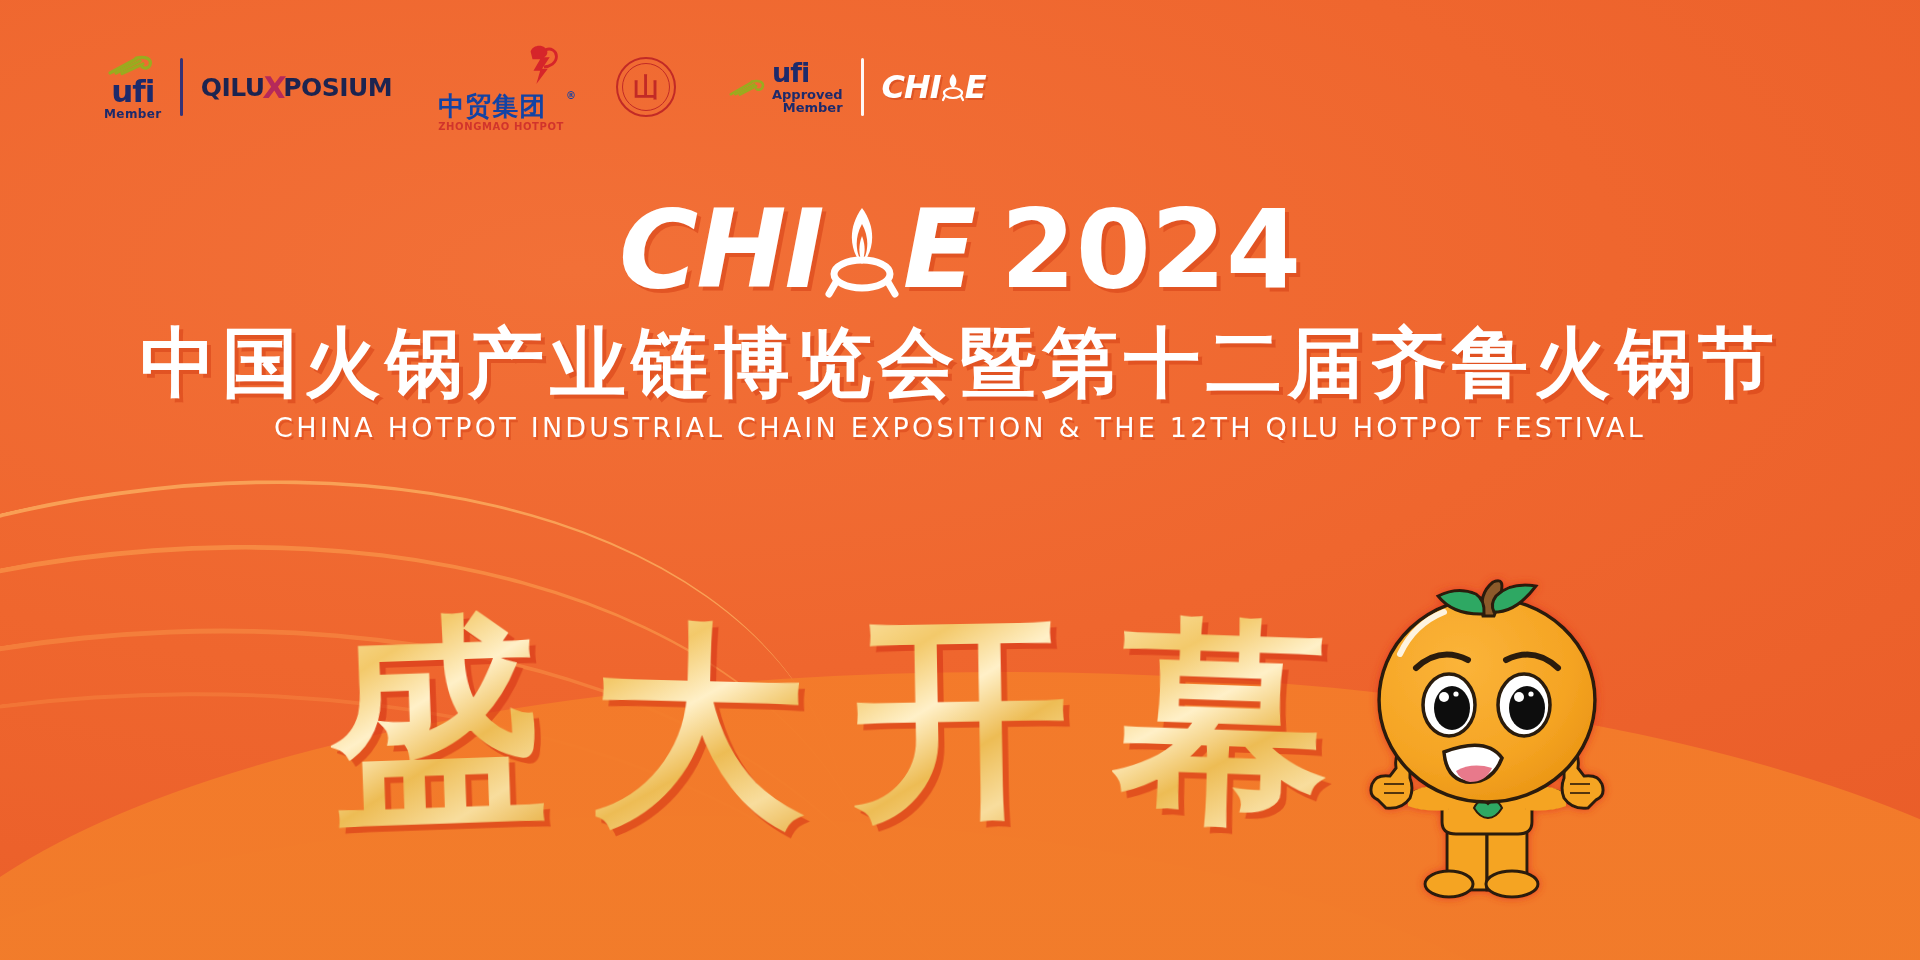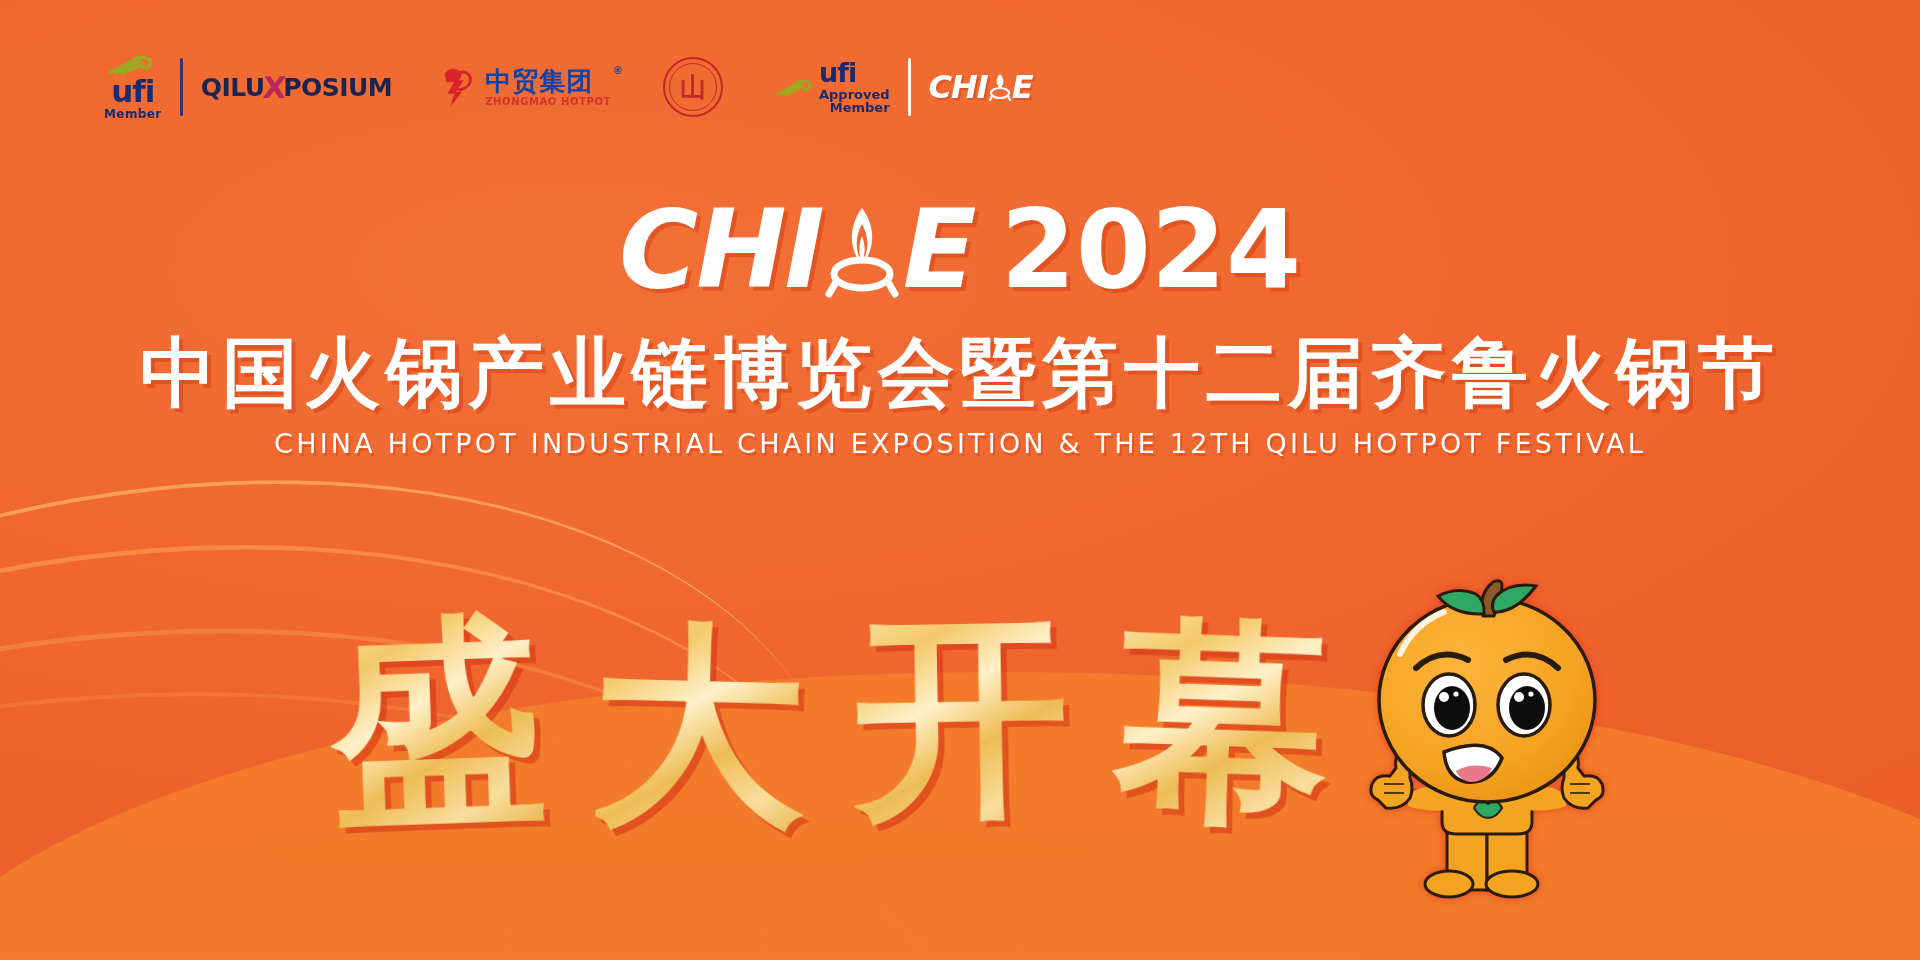--- a/index.html
+++ b/index.html
@@ -56,21 +56,21 @@
   .ufi-word{font-family:"DejaVu Sans",sans-serif;font-weight:700;font-size:31px;color:#1d2a6b;letter-spacing:-1px;}
   .ufi-sub{font-family:"DejaVu Sans",sans-serif;font-weight:700;font-size:12px;color:#1d2a6b;letter-spacing:.4px;margin-top:1px;}
 
   
   .comex{display:flex;align-items:center;font-family:"DejaVu Sans",sans-serif;
          font-weight:700;font-size:25px;color:#1d2450;letter-spacing:-.5px;}
   .comex .xmark{color:#b5295a;font-weight:800;font-size:30px;margin:0 -2px;
                 transform:skewX(-4deg);display:inline-block;}
 
   
-  .zm{display:flex;align-items:center;gap:7px;}
+  .zm{display:flex;align-items:flex-end;gap:7px;flex-direction:column;}
   .zm-mark{width:40px;height:44px;position:relative;}
   .zm-text{display:flex;flex-direction:column;line-height:1;}
   .zm-cn{font-family:"DejaVu Sans",sans-serif;font-weight:700;font-size:26px;color:#1343a4;letter-spacing:1px;position:relative;}
   .zm-cn sup{font-size:10px;position:absolute;top:-2px;right:-13px;color:#1343a4;}
   .zm-en{font-family:"DejaVu Sans",sans-serif;font-weight:700;font-size:10px;color:#d1342c;letter-spacing:.6px;margin-top:3px;}
 
   
   .seal{width:56px;height:56px;border-radius:50%;border:2.5px solid #c22a26;
         position:relative;display:flex;align-items:center;justify-content:center;}
   .seal::after{content:"";position:absolute;inset:4px;border:1.5px solid #c22a26;border-radius:50%;}
@@ -95,22 +95,22 @@
     font-family:"DejaVu Sans",sans-serif;font-weight:800;font-style:italic;
     font-size:108px;line-height:1;color:#ffffff;letter-spacing:1px;
     text-shadow:4px 4px 0 rgba(214,64,22,.55);
     display:inline-flex;align-items:center;justify-content:center;
   }
   .title-main .word{letter-spacing:-2px;}
   .title-main .year{font-style:normal;font-weight:800;letter-spacing:0px;margin-left:26px;}
   .pot-icon{display:inline-block;width:74px;height:96px;position:relative;margin:0 4px 0 2px;vertical-align:middle;}
 
   .title-cn{
-    margin-top:34px;
-    font-family:Liberation Mono, monospace;font-weight:700;
+    margin-top:18px;
+    font-family:Liberation Serif, serif;font-weight:700;
     font-size:76px;line-height:1.08;color:#ffffff;letter-spacing:6px;
     text-shadow:4px 4px 0 rgba(214,64,22,.55);
   }
   .title-en{
     margin-top:8px;
     font-family:"DejaVu Sans",sans-serif;font-weight:400;
     font-size:27px;color:#ffffff;letter-spacing:3.2px;
     text-shadow:2px 3px 0 rgba(214,64,22,.5);
     text-align:center;
   }

